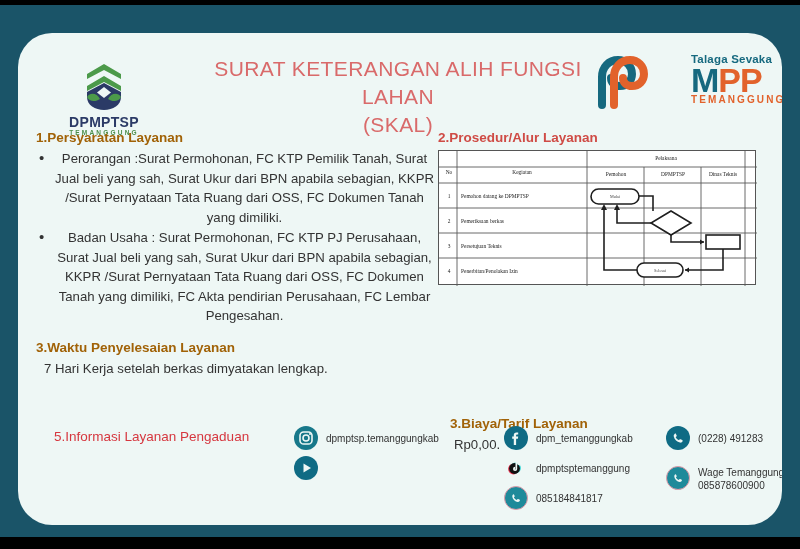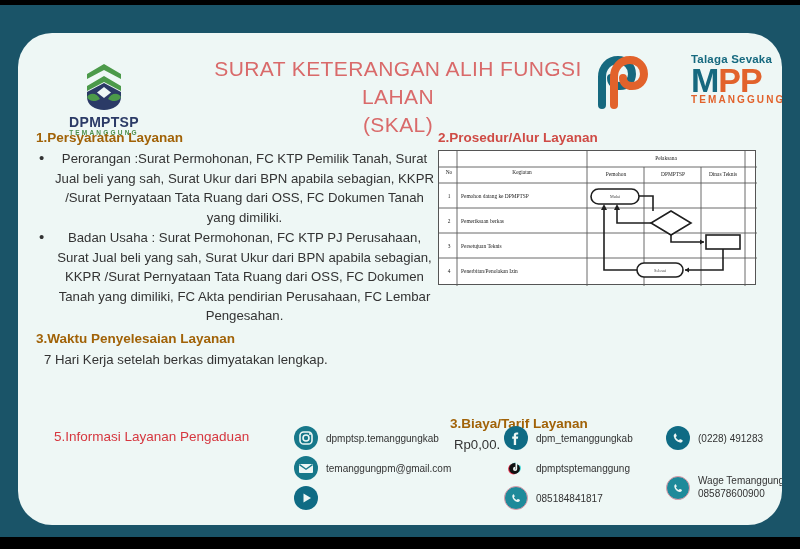--- a/index.html
+++ b/index.html
@@ -94,21 +94,21 @@
     margin-bottom: 1px;
     text-align: center;
   }
   ul.reqs li::before {
     content: "\2022"; position: absolute; left: 3px; top: -1px;
     font-size: 15px; color: #333;
   }
   .sec-body {
     font-size: 13.2px; line-height: 19.5px; color: #333; padding-left: 8px;
   }
-  .sec3 { margin-top: 4px; }
+  .sec3 { margin-top: 13px; }
   .sec4-wrap { margin-top: 130px; padding-left: 8px; }
   .sec4-wrap .sec-head { padding-left: 4px; }
 
   
   .flow {
     position: relative; margin-top: 3px;
     width: 318px; height: 135px;
     background: #fff;
     border: 1px solid #555;
   }
@@ -130,21 +130,21 @@
     position: absolute; left: 18px; top: 4px;
     color: #d6373f; font-weight: normal; font-size: 13.5px;
   }
   .ccol { position: absolute; }
   .ccol.c1 { left: 258px; top: 0; width: 212px; }
   .ccol.c2 { left: 468px; top: 0; width: 172px; }
   .ccol.c3 { left: 630px; top: 0; width: 120px; }
   .crow {
     display: flex; align-items: center; height: 26px; margin-bottom: 4px;
   }
-  .crow.tall { height: 34px; align-items: flex-end; margin-top: 15px; }
+  .crow.tall { height: 34px; align-items: flex-start; margin-top: 15px; }
   .cicon { width: 24px; height: 24px; flex: 0 0 24px; margin-right: 8px; }
   .ctext { font-size: 10px; color: #333; line-height: 13px; }
 </style>
 </head>
 <body>
 
 <div id="root">
   <div class="strip-top"></div>
   <div class="strip-bottom"></div>
 
@@ -274,30 +274,20 @@
                 <rect x="6" y="6" width="12" height="12" rx="3.6" fill="none" stroke="#eef7f5" stroke-width="1.6"></rect>
                 <circle cx="12" cy="12" r="3" fill="none" stroke="#eef7f5" stroke-width="1.6"></circle>
                 <circle cx="16" cy="8" r="1" fill="#eef7f5"></circle>
               </svg>
           </span>
           <span class="ctext">dpmptsp.temanggungkab</span>
         </div>
         <div class="crow">
           <span class="cicon">
             <svg width="24" height="24" viewBox="0 0 24 24">
-                <circle cx="12" cy="12" r="12" fill="#17788a"></circle>
-                <rect x="5" y="8" width="14" height="9" rx="1" fill="#eef7f5"></rect>
-                <path d="M5.5 8.6 L12 13.2 L18.5 8.6" fill="none" stroke="#17788a" stroke-width="1.4"></path>
-              </svg>
-          </span>
-          <span class="ctext">temanggungpm@gmail.com</span>
-        </div>
-        <div class="crow">
-          <span class="cicon">
-            <svg width="24" height="24" viewBox="0 0 24 24">
                 <circle cx="12" cy="12" r="12" fill="#0f6b84"></circle>
                 <polygon points="9.5,7.5 17,12 9.5,16.5" fill="#eef7f5"></polygon>
               </svg>
           </span>
         </div>
       </div>
 
       <div class="ccol c2">
         <div class="crow">
           <span class="cicon">

